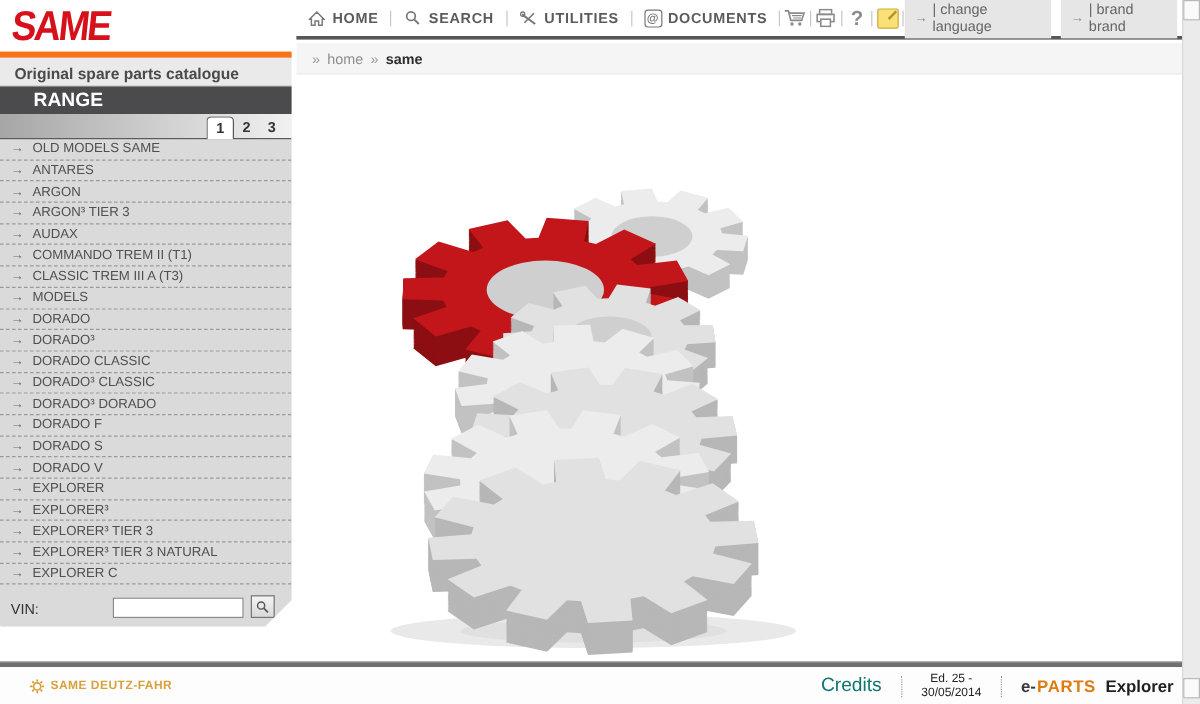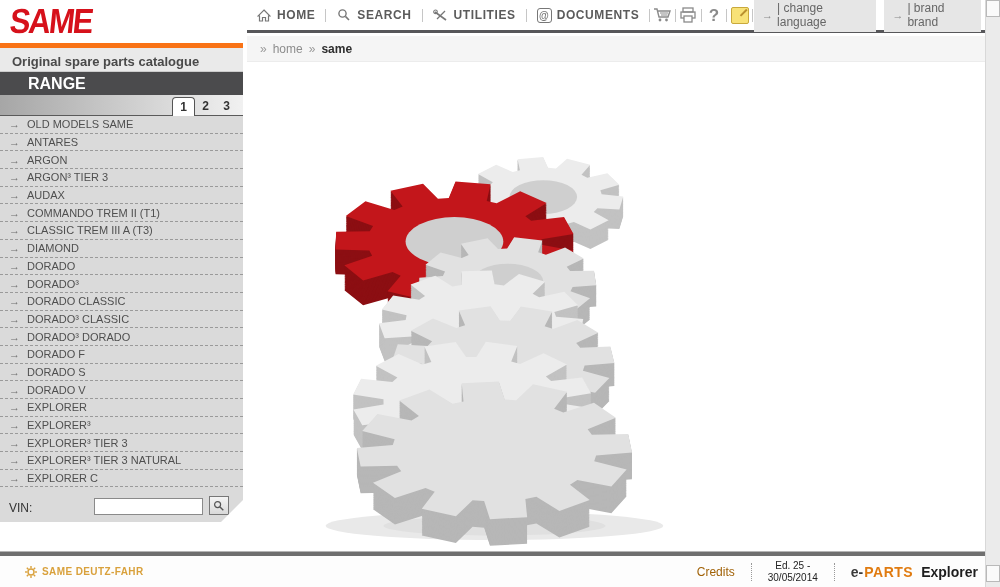--- a/index.html
+++ b/index.html
@@ -65,21 +65,21 @@
            display:inline-flex;align-items:center;justify-content:center;cursor:pointer;padding:0;}
 
   
   .art{position:absolute;left:290px;top:86px;width:400px;height:462px;}
 
   
   .footer-line{position:absolute;left:0;top:551px;width:1000px;height:4px;background:#6f6f6f;border-top:1px solid #b4b4b4;}
   .footer{position:absolute;left:0;top:556px;width:1000px;height:31px;background:#fdfdfd;display:flex;align-items:center;box-sizing:border-box;}
   .f-brand{display:flex;gap:5px;margin-left:25px;color:#d9a13c;font-size:10px;font-weight:bold;letter-spacing:.4px;cursor:pointer;}
   .f-right{margin-left:auto;display:flex;align-items:center;gap:16px;margin-right:22px;}
-  .f-credits{color:#a16207;font-size:12px;cursor:pointer;text-decoration:none;}
+  .f-credits{color:#0f766e;font-size:16px;cursor:pointer;text-decoration:none;}
   .f-dotsep{width:0;height:18px;border-left:1px dotted #999;}
   .f-edition{text-align:center;font-size:10px;color:#222;line-height:1.2;}
   .f-eparts{font-size:14px;font-weight:bold;display:flex;align-items:baseline;gap:1px;cursor:pointer;}
   .f-eparts .e{color:#3a3a3a;}
   .f-eparts .parts{color:#e07b10;letter-spacing:.5px;}
   .f-eparts .expl{color:#1f1f1f;margin-left:7px;}
 </style>
 </head>
 <body>
 
@@ -206,21 +206,21 @@
       <a class="side-item">
           <span class="item-arrow">→</span>
           <span>COMMANDO TREM II (T1)</span>
         </a>
       <a class="side-item">
           <span class="item-arrow">→</span>
           <span>CLASSIC TREM III A (T3)</span>
         </a>
       <a class="side-item">
           <span class="item-arrow">→</span>
-          <span>DIAMOND</span>
+          <span>MODELS</span>
         </a>
       <a class="side-item">
           <span class="item-arrow">→</span>
           <span>DORADO</span>
         </a>
       <a class="side-item">
           <span class="item-arrow">→</span>
           <span>DORADO³</span>
         </a>
       <a class="side-item">

